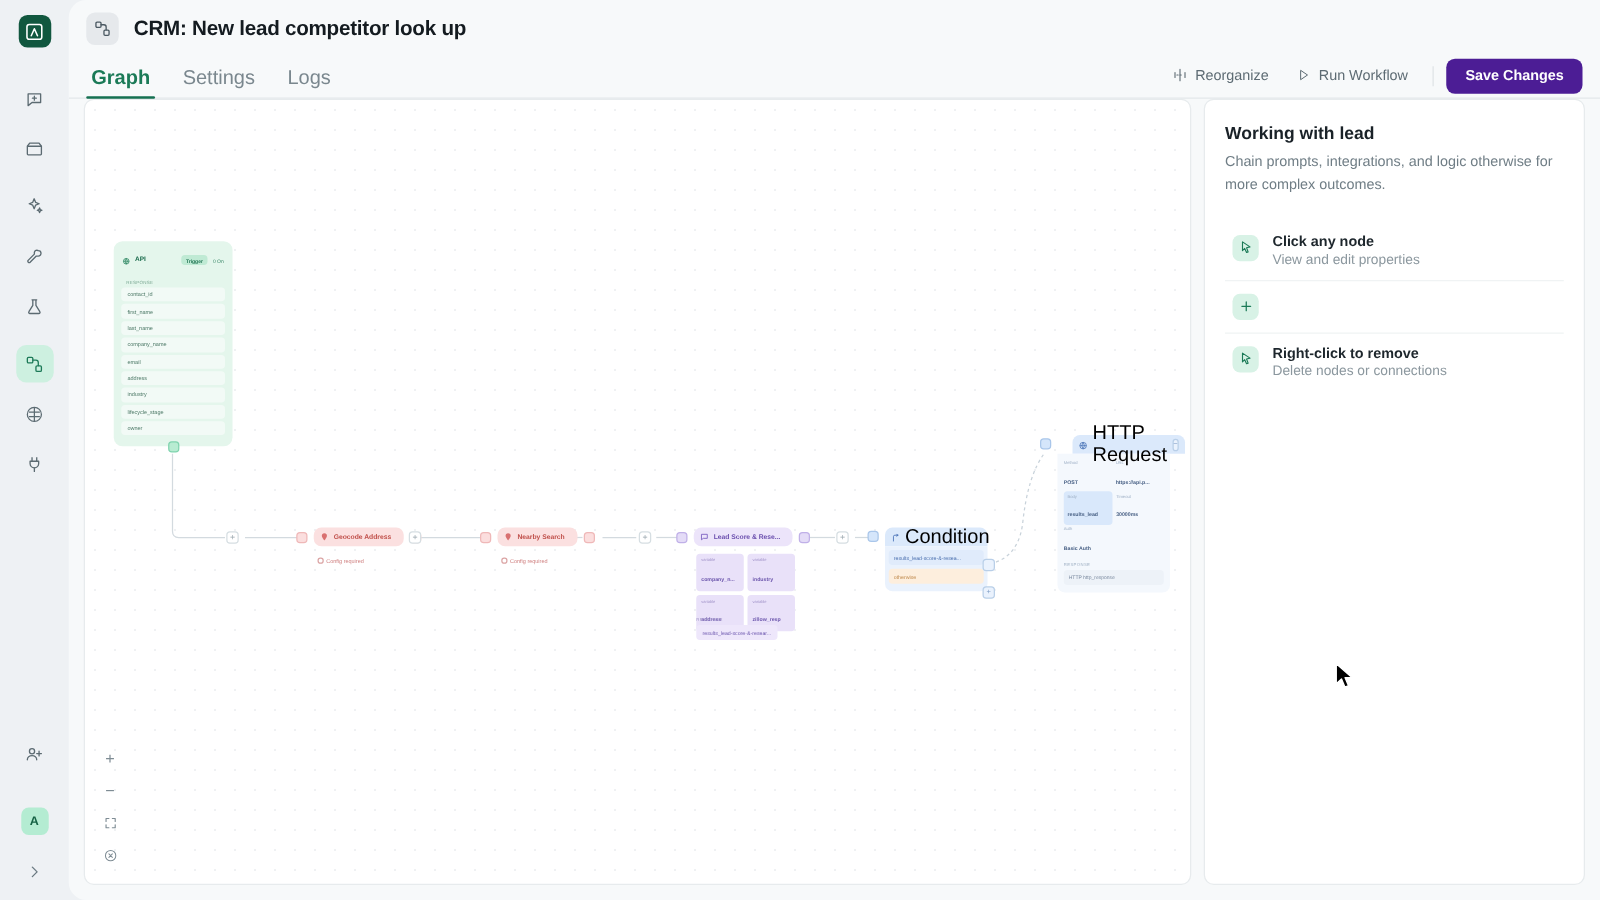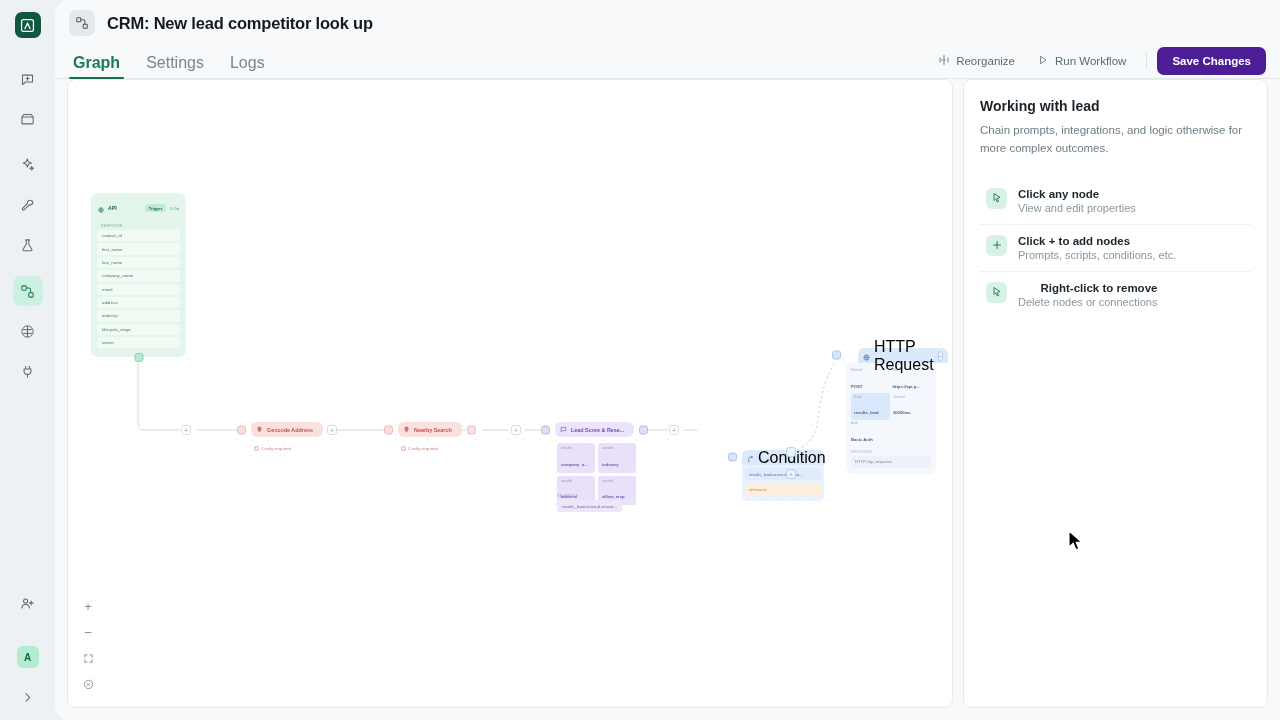--- a/index.html
+++ b/index.html
@@ -262,21 +262,21 @@
     width: 305px; flex-shrink: 0;
     background: #fff; border: 1px solid #e7ebed; border-radius: 8px;
     padding: 18px 16px;
   }
   .panel h2 { font-size: 14px; color: #1a2228; font-weight: 700; margin-bottom: 8px; }
   .panel p.sub { font-size: 11.5px; color: #6f7d85; line-height: 1.55; margin-bottom: 20px; }
   .tip {
     display: flex; gap: 11px; align-items: flex-start;
     padding: 10px 6px; border-bottom: 1px solid #f0f3f4;
   }
-  .tip:last-child { border-bottom: none; text-align: right; }
+  .tip:last-child { border-bottom: none; }
   .tip-ic {
     width: 21px; height: 21px; border-radius: 6px;
     background: #d8f2e6; color: #1b7a57;
     display: flex; align-items: center; justify-content: center;
     flex-shrink: 0;
   }
   .tip-t { font-size: 11.5px; font-weight: 700; color: #1d262c; margin-bottom: 2px; }
   .tip-d { font-size: 11px; color: #8b979e; }
 
   .cursor { position: absolute; z-index: 99; pointer-events: none; }
@@ -528,21 +528,21 @@
             </div>
           </div>
 
           <div class="respsec" style="left:489px; top:414px;">
             <div class="resplabel">RESPONSE</div>
             <div class="respchip">results_lead-score-&amp;-resear...</div>
           </div>
 
           <div class="plus" style="left:601px; top:350px;">+</div>
 
-          <div class="condbox" style="left:664px; top:342px;margin-top:28px;">
+          <div class="condbox" style="left:630px; top:342px;">
             <div class="port blue" style="left:-4px; top:7px;"></div>
             <div class="cond-head" style="margin-left:10px">
               <span class="picon">
                 <svg width="7" height="7" viewBox="0 0 24 24" fill="none" stroke="#4a74b8" stroke-width="2.4">
                   <path d="M6 20V8a4 4 0 0 1 4-4h8" stroke-linecap="round"></path>
                     <path d="M14 1l5 3-5 3" stroke-linejoin="round"></path>
                 </svg>
               </span>
               <span class="pname">Condition</span>
             </div>
@@ -632,24 +632,20 @@
             <div class="tip-d">View and edit properties</div>
           </div>
         </div>
 
         <div class="tip">
           <div class="tip-ic">
             <svg width="12" height="12" viewBox="0 0 24 24" fill="none" stroke="currentColor" stroke-width="2">
               <path d="M12 5v14M5 12h14" stroke-linecap="round"></path>
             </svg>
           </div>
-          <div>
-            <div class="tip-t">Click + to add nodes</div>
-            <div class="tip-d">Prompts, scripts, conditions, etc.</div>
-          </div>
         </div>
 
         <div class="tip">
           <div class="tip-ic">
             <svg width="12" height="12" viewBox="0 0 24 24" fill="none" stroke="currentColor" stroke-width="1.8">
               <path d="M6 3l12 8-5.5 1.5L15 19l-2.5 1-3-6.5L6 17z" stroke-linejoin="round"></path>
             </svg>
           </div>
           <div>
             <div class="tip-t">Right-click to remove</div>

